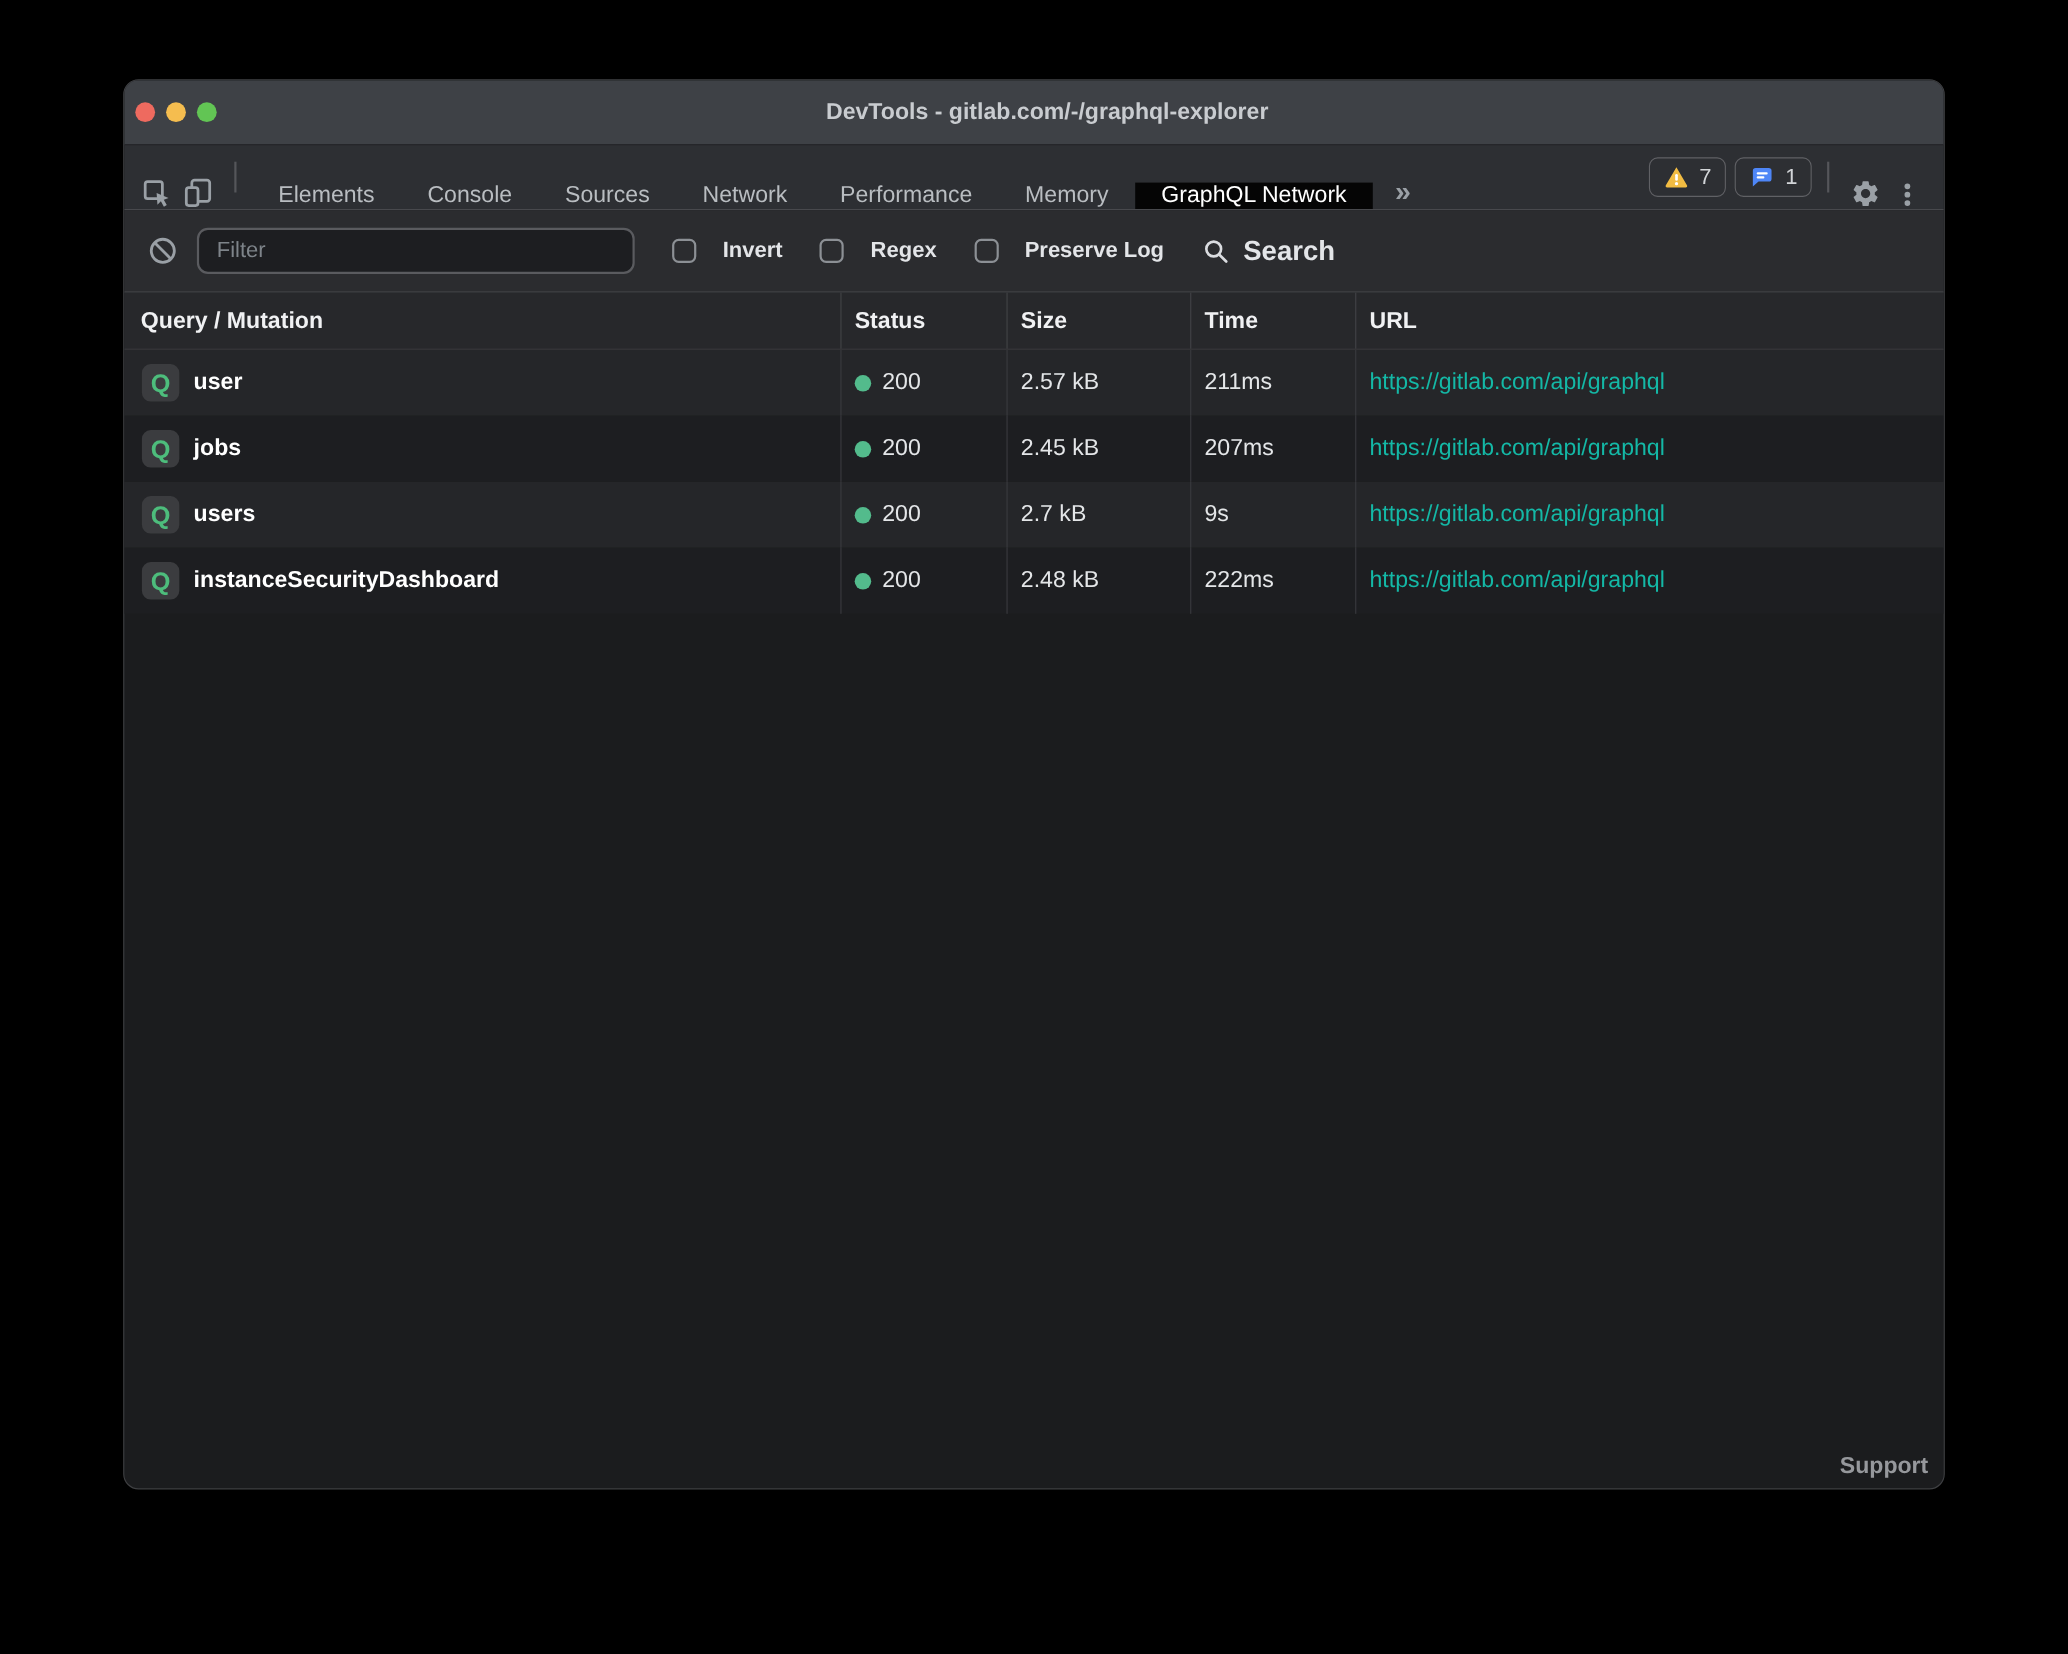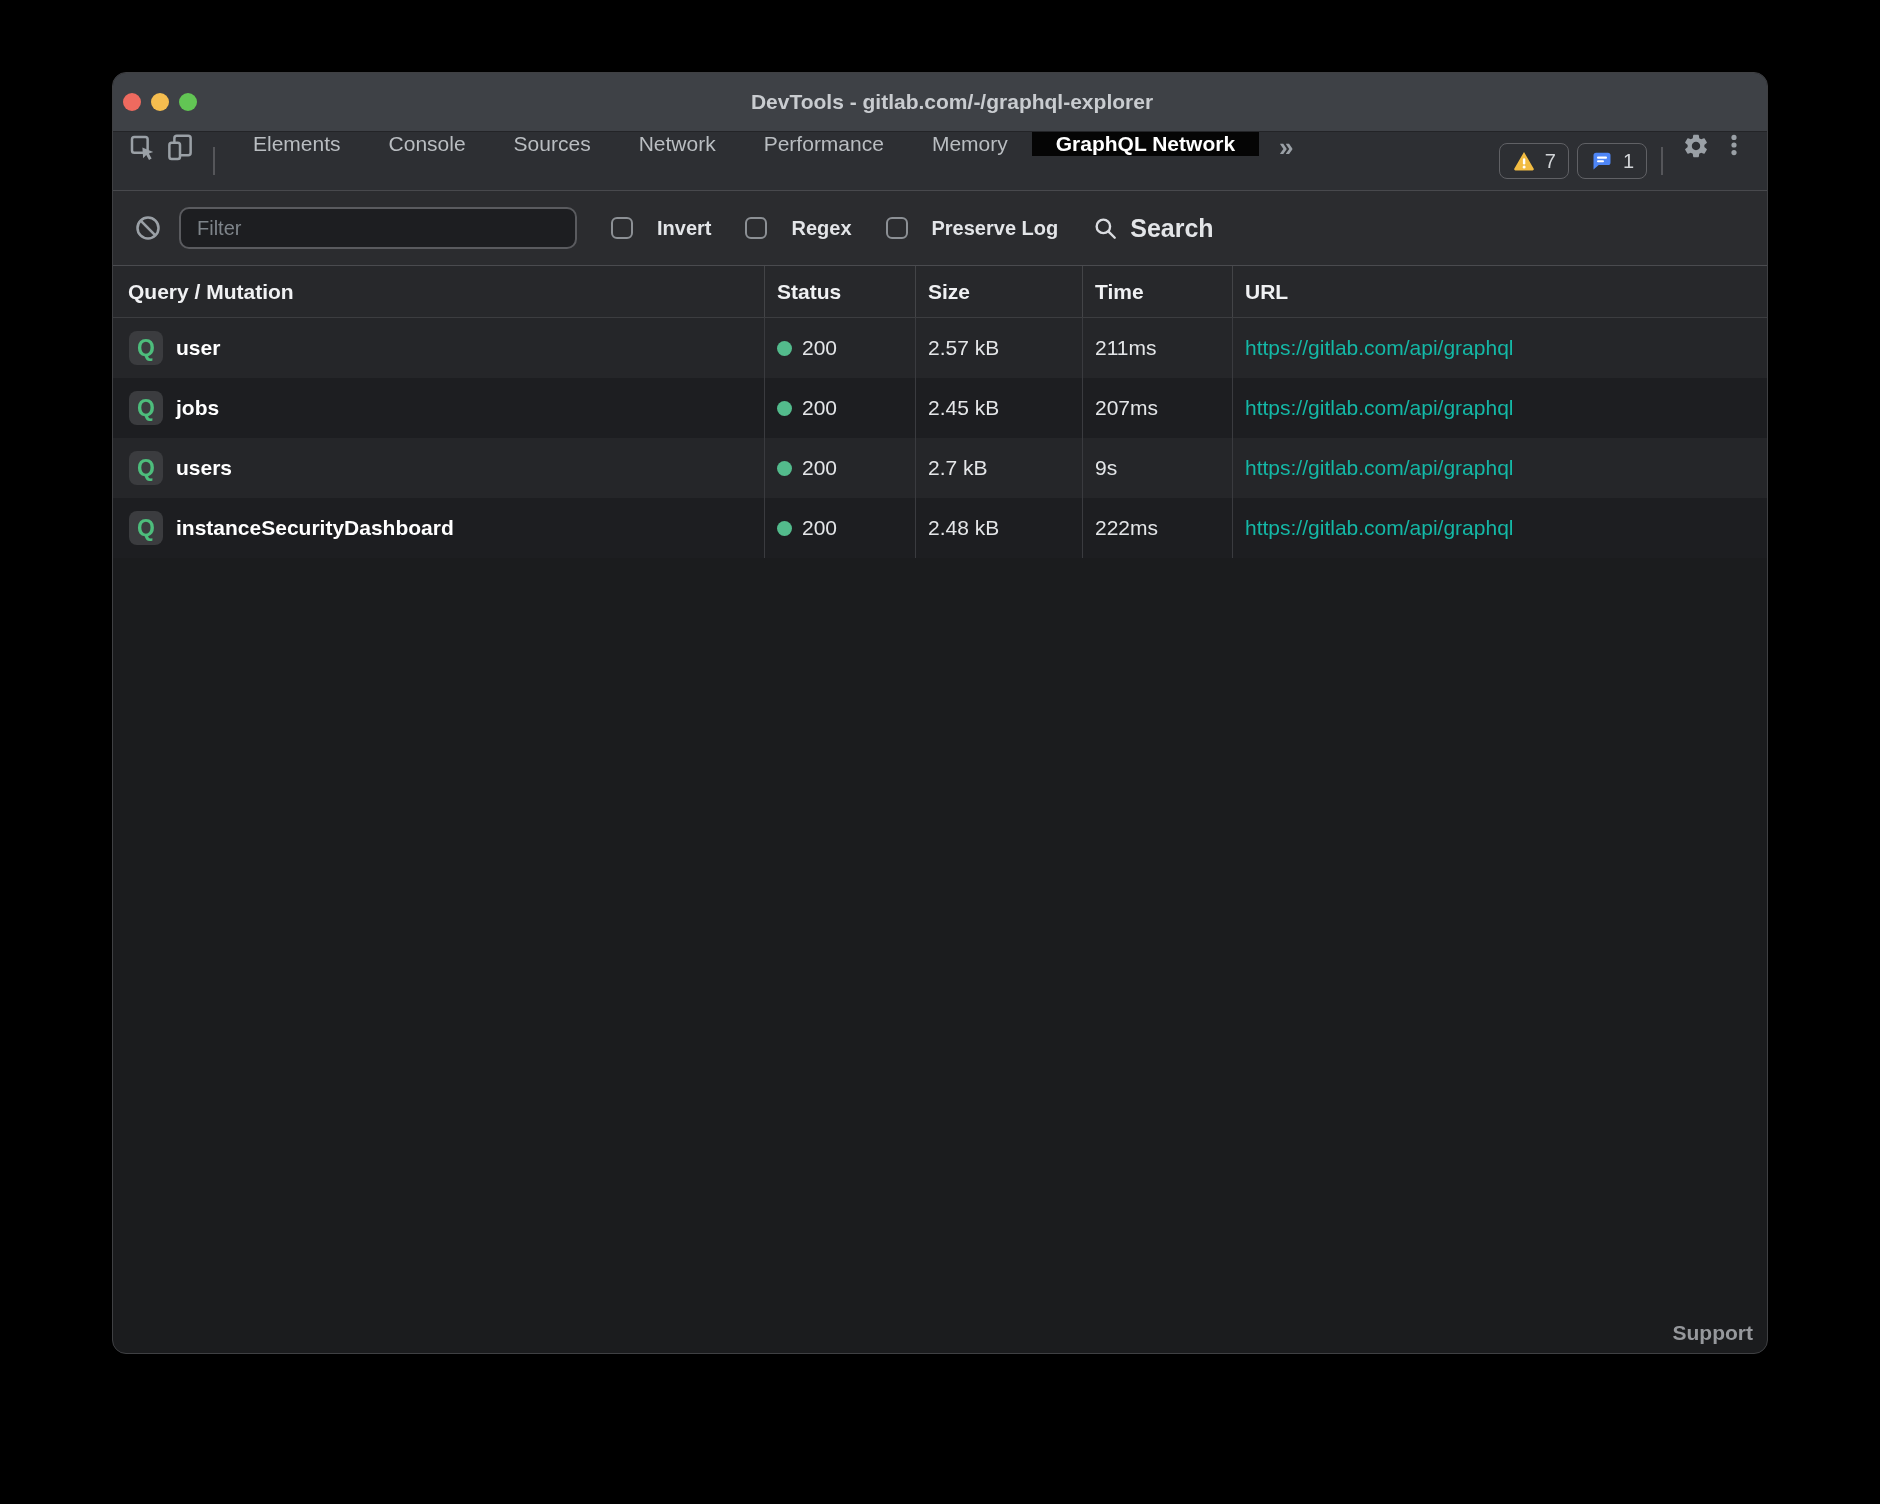--- a/index.html
+++ b/index.html
@@ -16,29 +16,29 @@
   .traffic-lights { position:absolute; left:10px; top:0; height:100%;
                     display:flex; align-items:center; gap:10px; }
   .light { width:18px; height:18px; border-radius:50%; }
   .light.red    { background:var(--close-red); }
   .light.yellow { background:var(--minimize-yellow); }
   .light.green  { background:var(--maximize-green); }
   .window-title { font-size:21px; font-weight:bold; color:#c9ccd0; }
 
   
   .tabbar { height:59px; background:#2d2f33; border-bottom:1px solid #48494d;
-            display:flex; align-items:flex-start; padding:0 14px 0 10px; }
+            display:flex; align-items:flex-end; padding:0 14px 0 10px; }
   .icon-btn { width:38px; background:none; border:none; display:flex;
               align-items:center; justify-content:center; cursor:pointer; }
   .icon-btn svg { display:block; }
   .vsep { width:2px; height:28px; background:#55565a; align-self:center; margin:0 14px; }
   .tab-strip { display:flex; align-items:stretch; }
   .tab { padding:0 24px; display:flex; align-items:center; font-size:21px;
          color:#b9bdc1; cursor:pointer; white-space:nowrap; }
-  .tab.selected { background:#050505; color:#ffffff;font-weight:bold; }
+  .tab.selected { background:#050505; color:#ffffff; }
   .more-tabs { background:none; border:none; color:#9aa0a6; font-size:26px;
                font-weight:bold; padding:0 20px; cursor:pointer; }
   .tab-spacer { flex:1; }
   .badge { display:flex; align-items:center; gap:9px; align-self:center;
            border:1px solid #606165; border-radius:8px; padding:5px 12px;
            background:transparent; color:#d2d5d8; font-size:20px; cursor:pointer; }
   .badge + .badge { margin-left:8px; }
   .badge-left-gap { margin-left:10px; }
 
   

